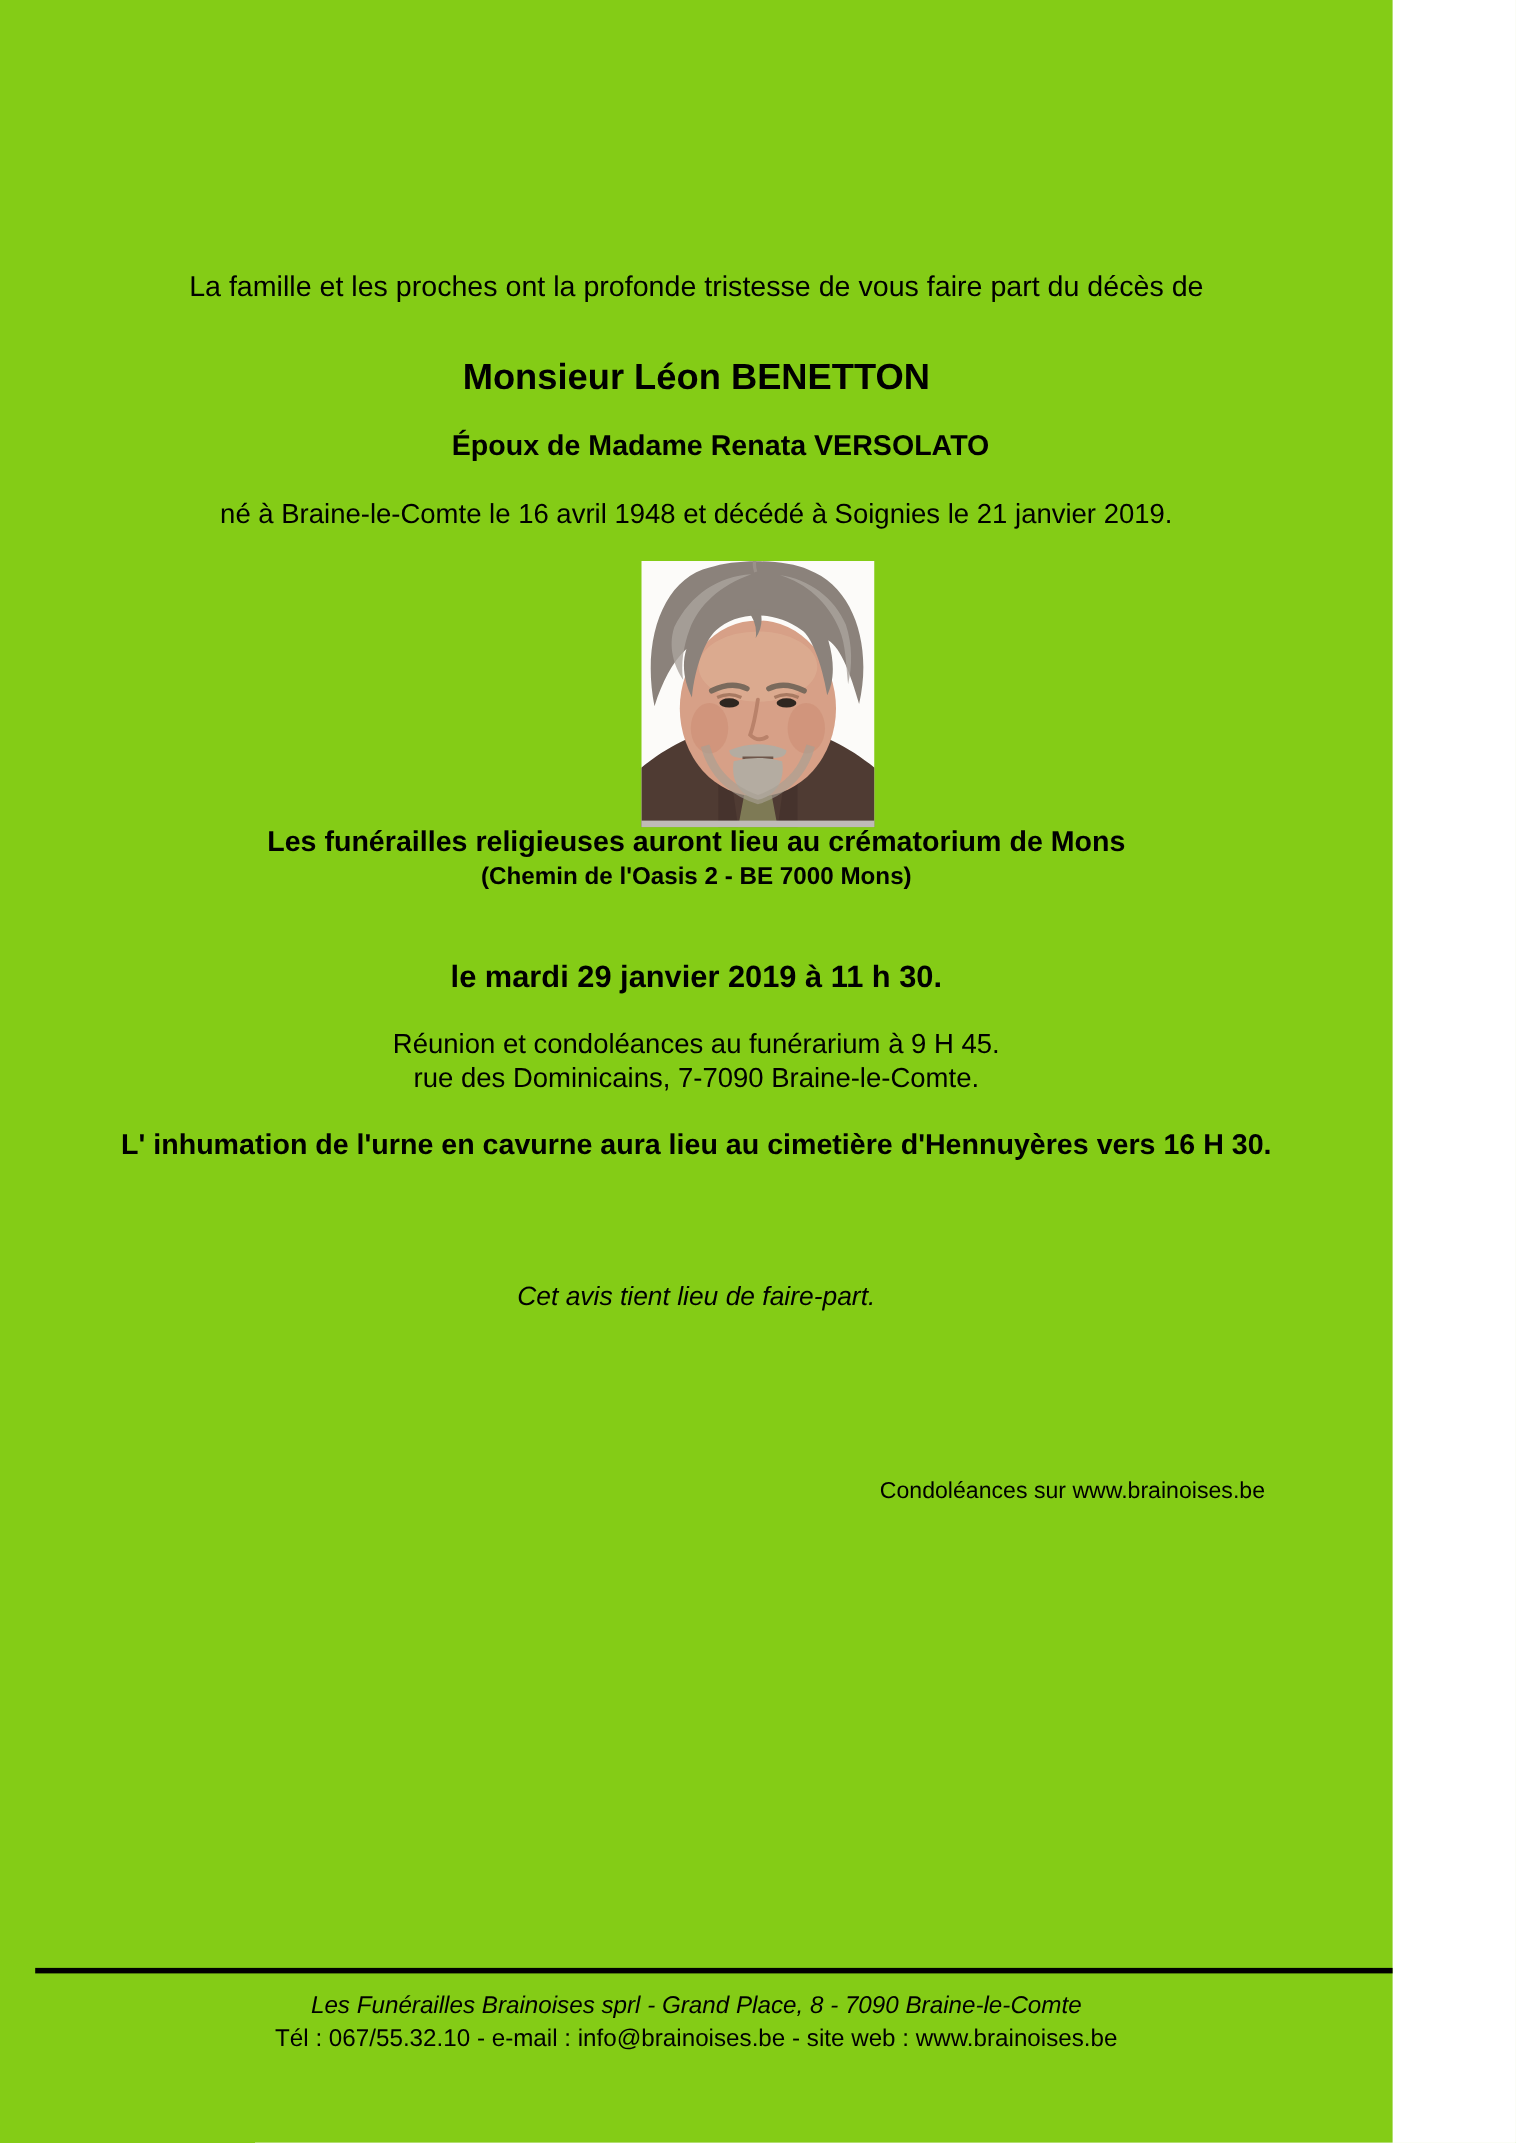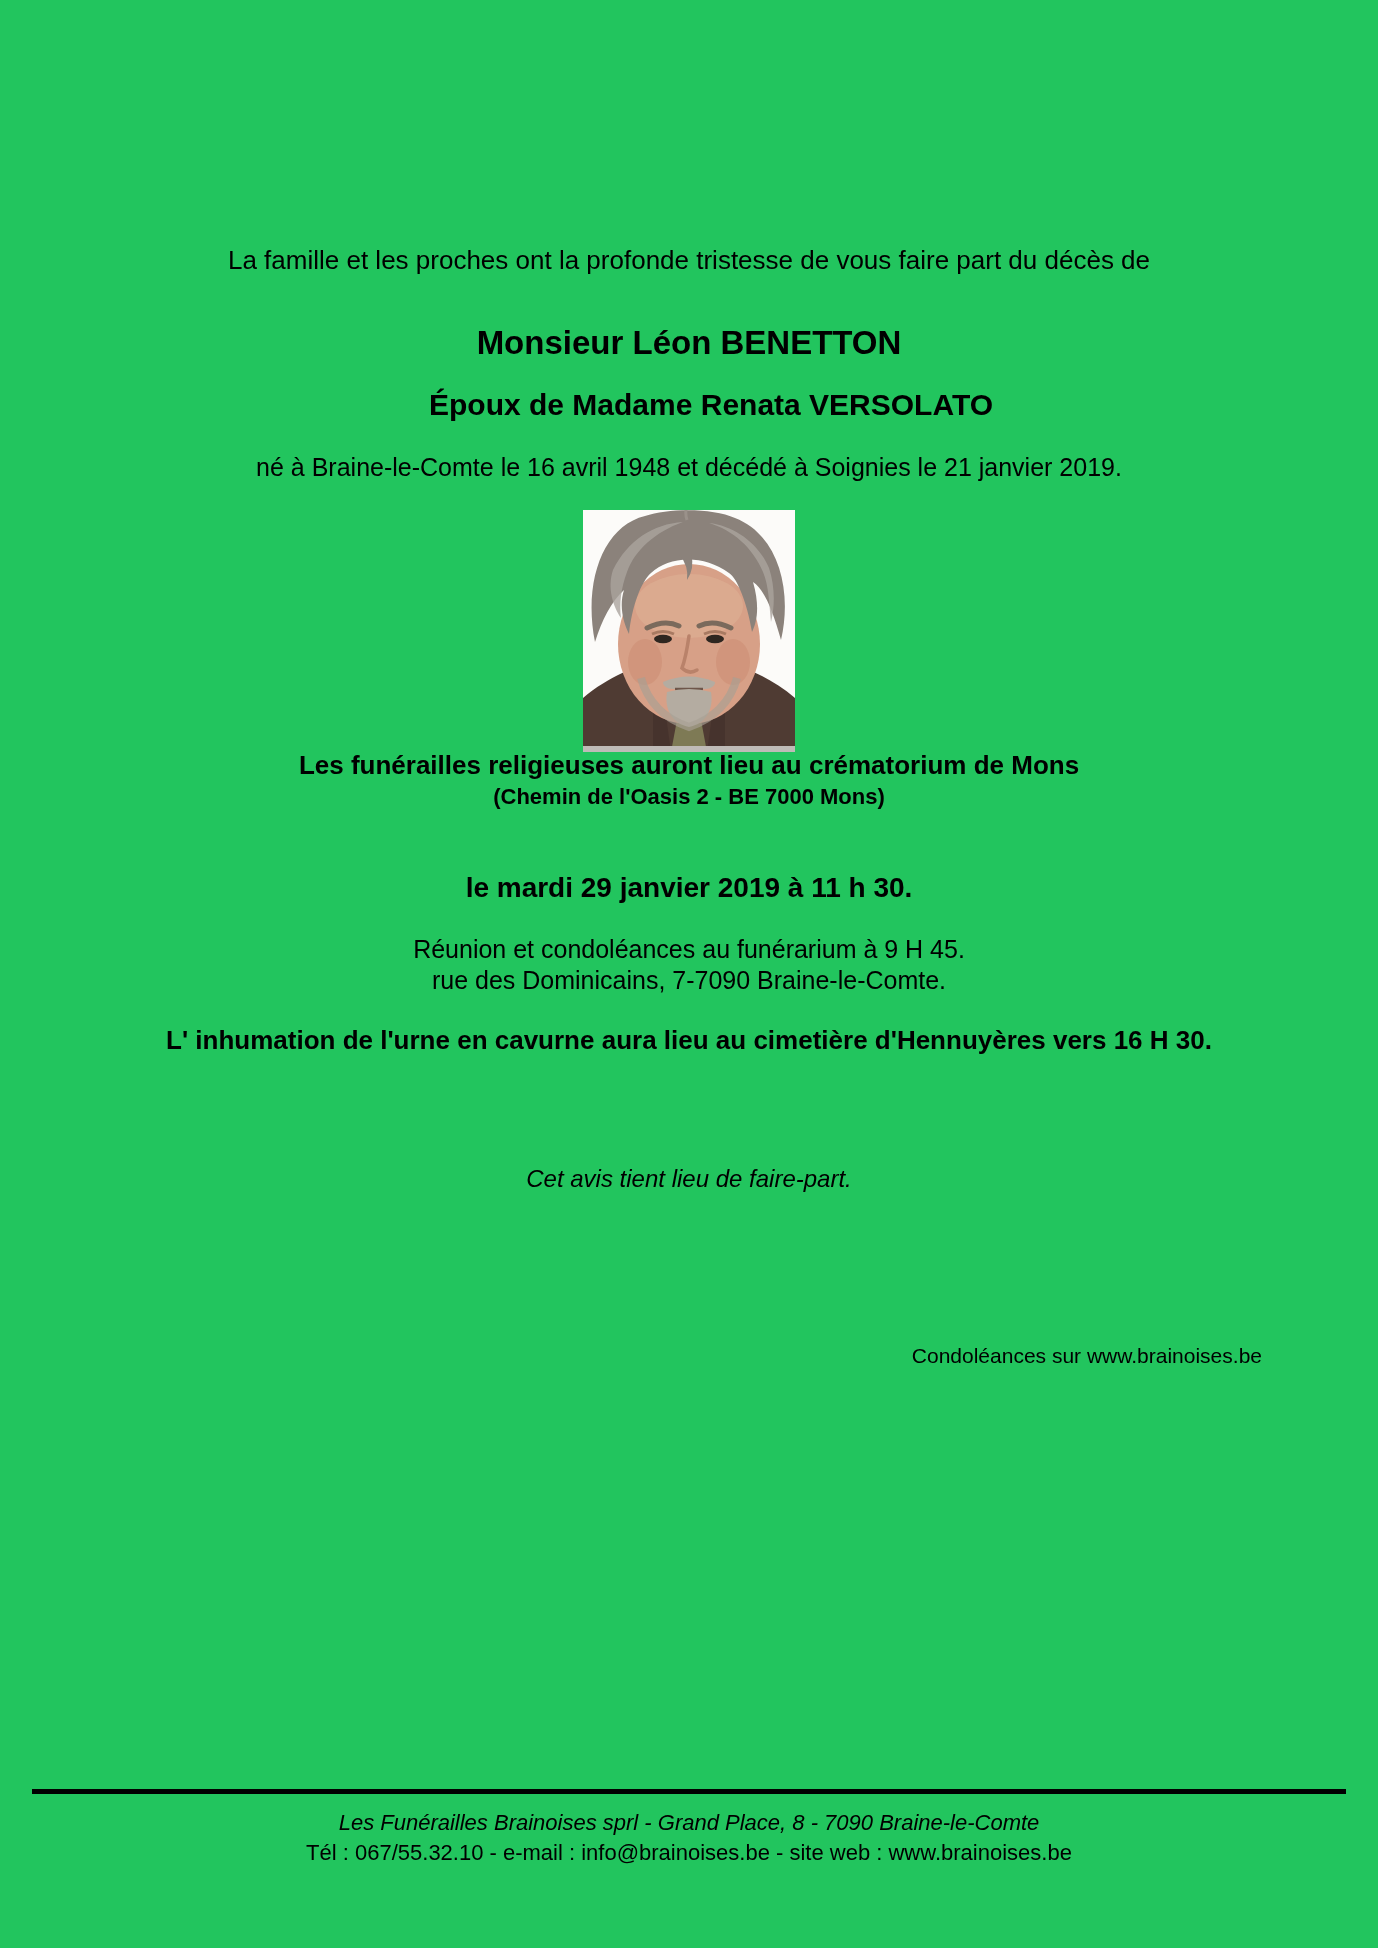--- a/index.html
+++ b/index.html
@@ -2,37 +2,37 @@
 <html><head>
 <meta charset="utf-8">
 <style>
   html, body {
     margin: 0;
     padding: 0;
     background: #ffffff;
   }
   .page {
     position: relative;
-    width: 1378px;
+    width: 1266px;
     height: 1948px;
-    background: #22c55e;
+    background: #84cc16;
     font-family: "Liberation Sans", "DejaVu Sans", sans-serif;
     color: #000000;
     overflow: hidden;
   }
   .line {
     position: absolute;
     left: 0;
     right: 0;
     text-align: center;
     white-space: nowrap;
   }
   .intro        { top: 244px;  font-size: 26px; line-height: 32px; }
   .name         { top: 322px;  font-size: 33px; line-height: 42px; font-weight: bold; }
-  .spouse       { top: 389px;  font-size: 30px; line-height: 32px; font-weight: bold; margin-left: 44px; }
+  .spouse       { top: 389px;  font-size: 26px; line-height: 32px; font-weight: bold; margin-left: 44px; }
   .birthdeath   { top: 451px;  font-size: 25px; line-height: 32px; }
   .ceremony1    { top: 749px;  font-size: 26px; line-height: 32px; font-weight: bold; }
   .ceremony2    { top: 781px;  font-size: 22px; line-height: 32px; font-weight: bold; }
   .datetime     { top: 870px;  font-size: 28px; line-height: 36px; font-weight: bold; }
   .gathering1   { top: 934px;  font-size: 25px; line-height: 31px; }
   .gathering2   { top: 965px;  font-size: 25px; line-height: 31px; }
   .burial       { top: 1023px; font-size: 26px; line-height: 34px; font-weight: bold; }
   .notice       { top: 1164px; font-size: 24px; line-height: 30px; font-style: italic; }
   .condolences  {
     position: absolute;

